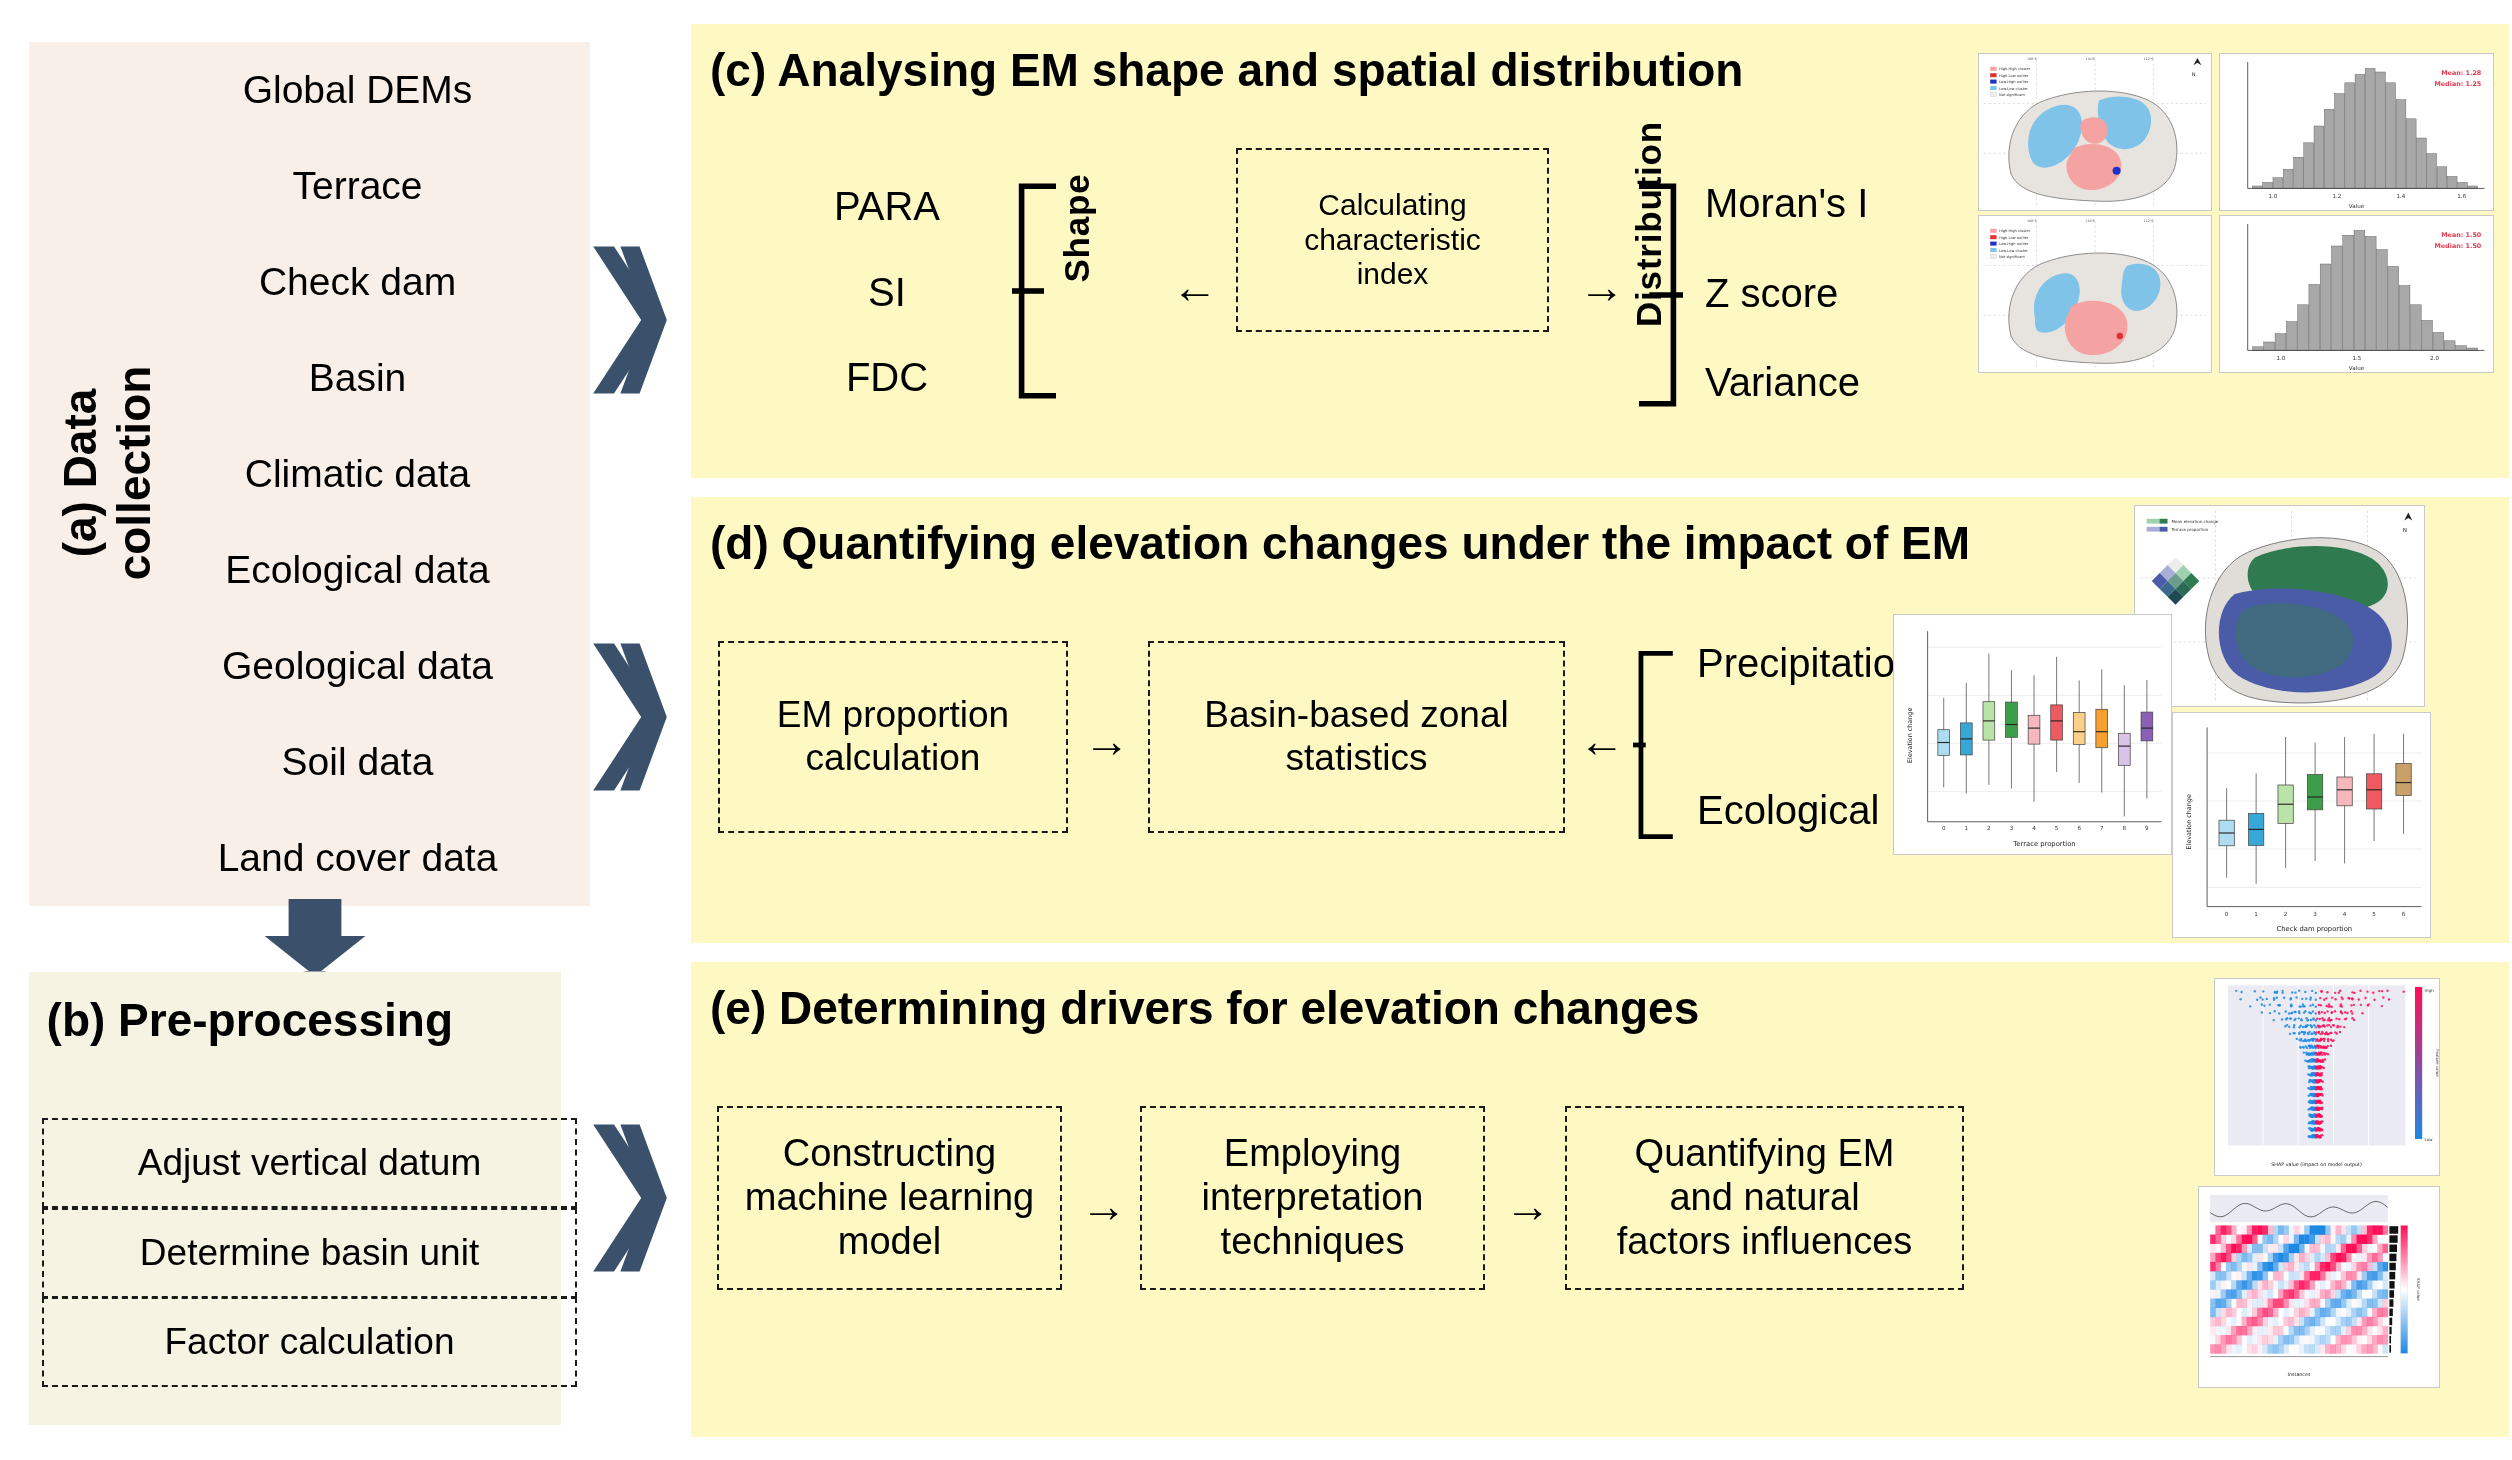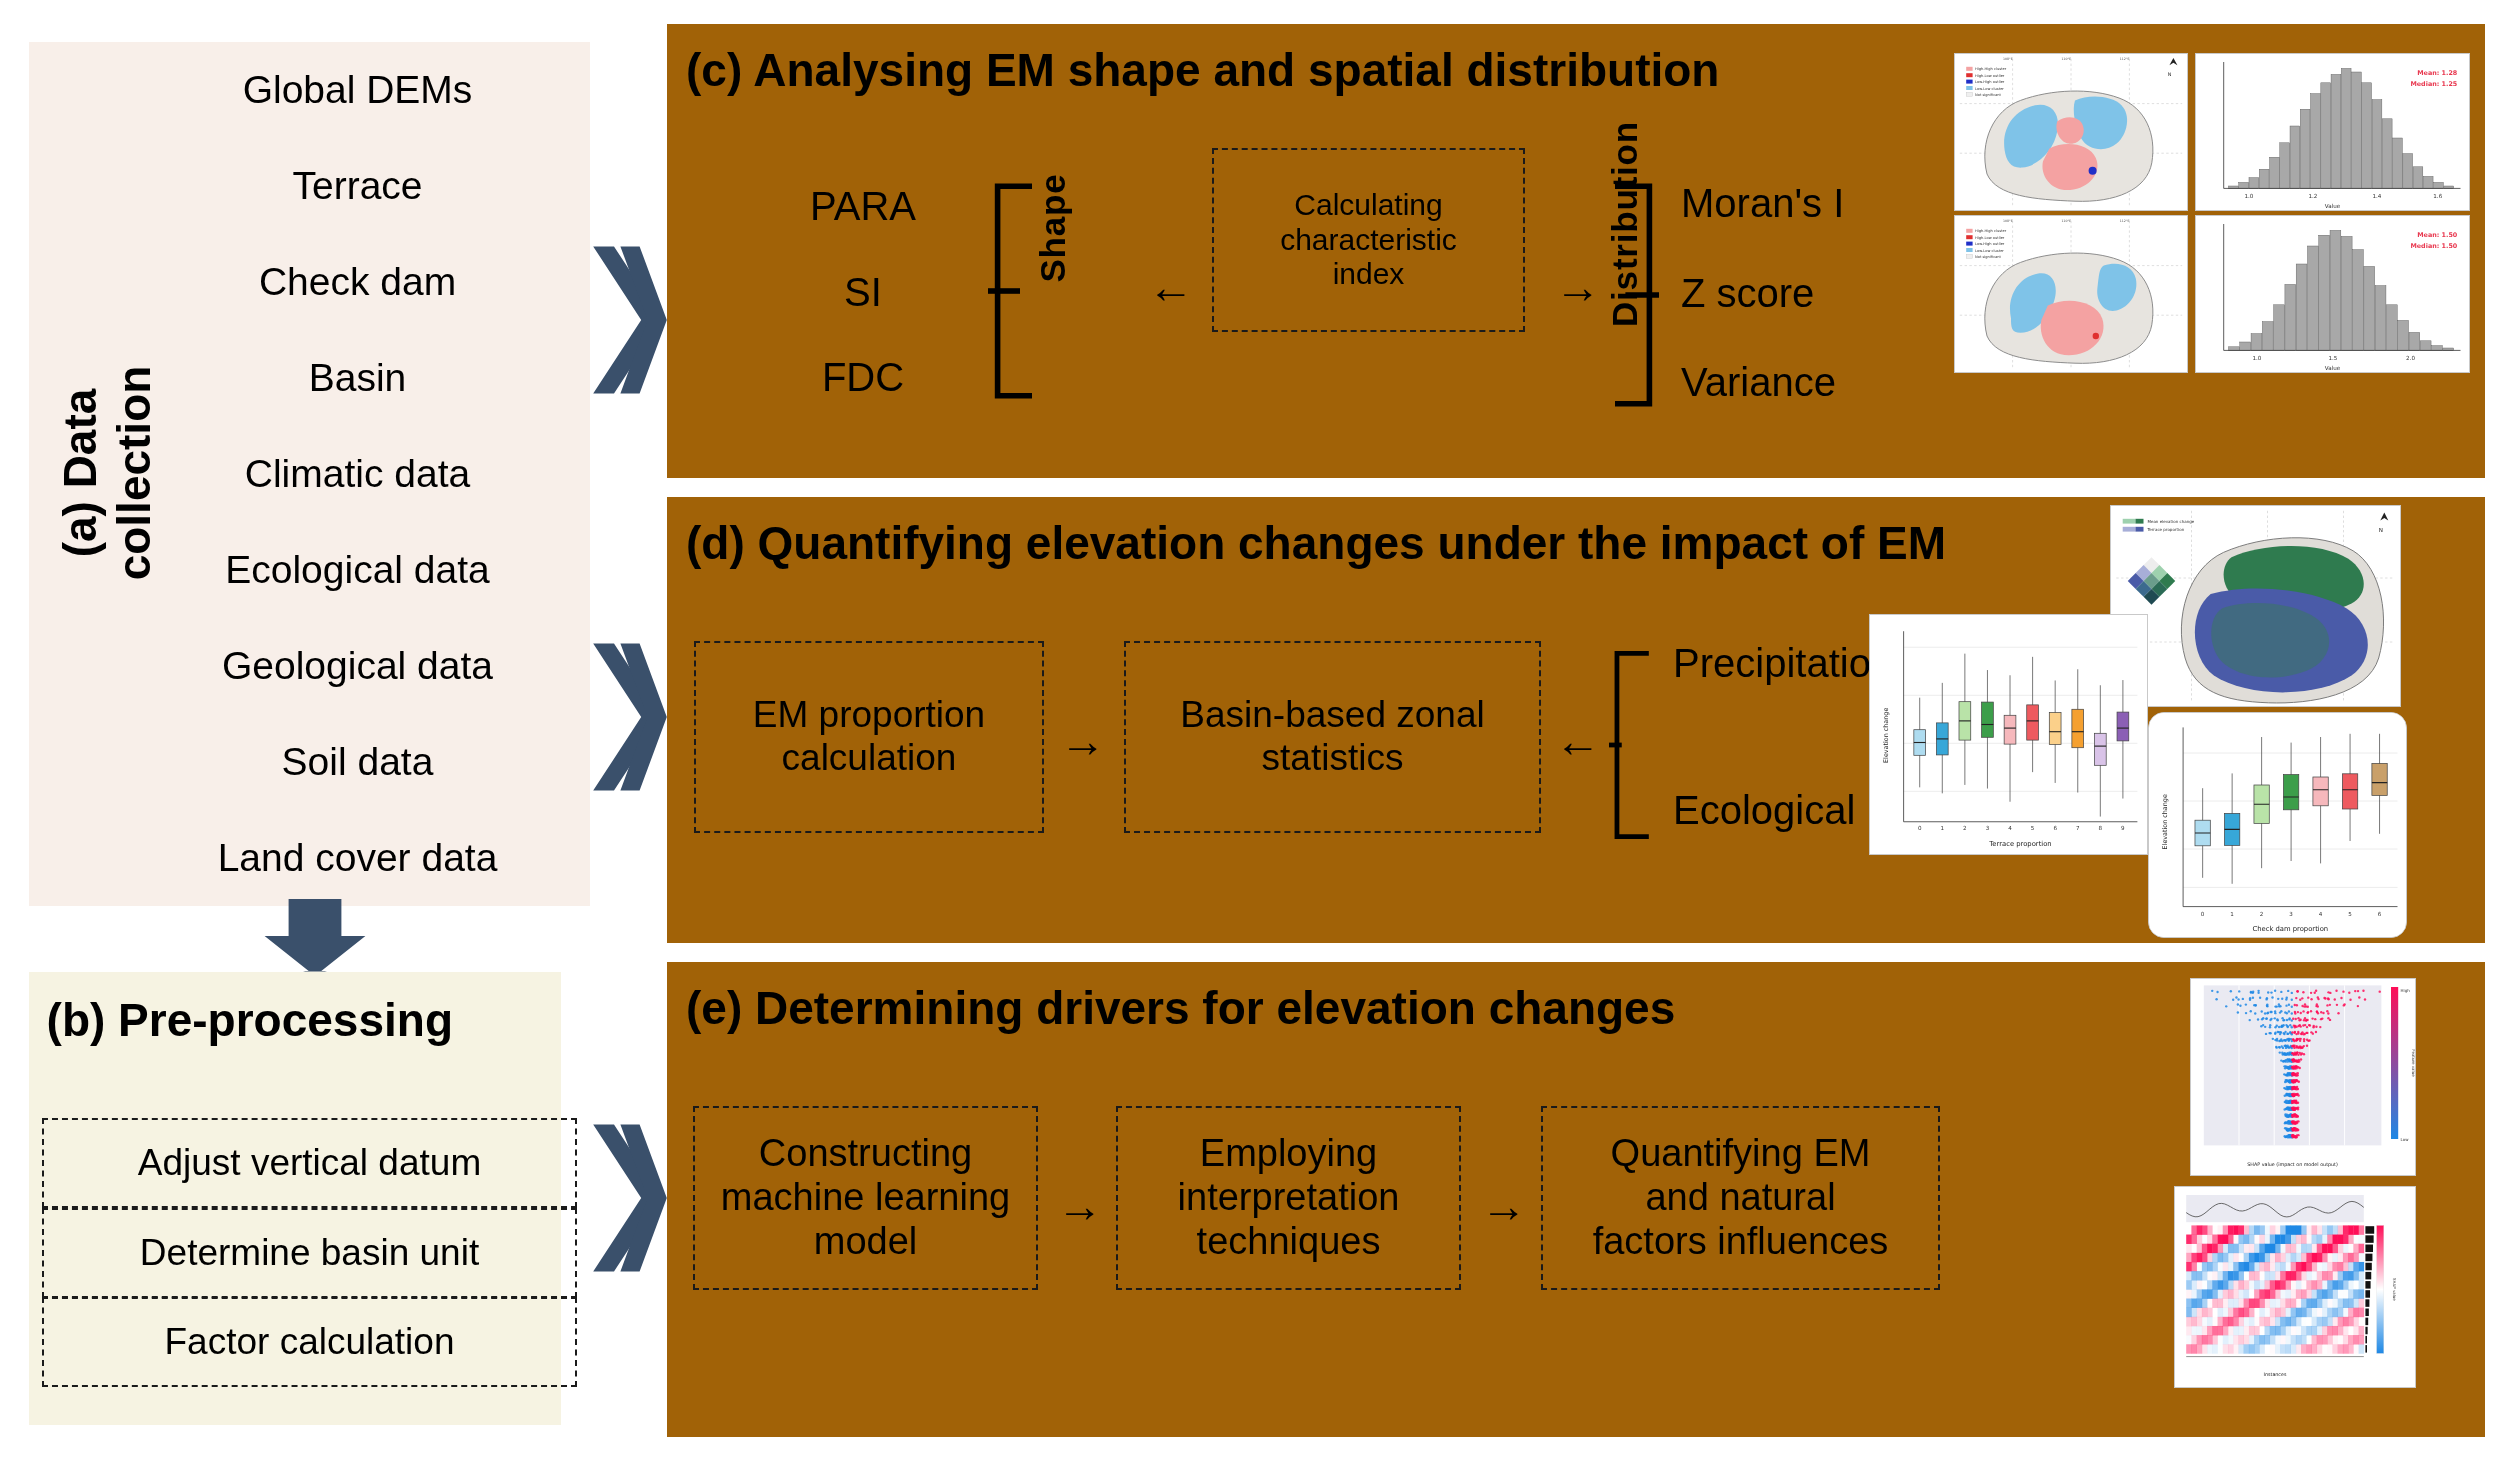--- a/index.html
+++ b/index.html
@@ -26,21 +26,21 @@
 
   
   #panel-b{left:29px;top:972px;width:532px;height:453px;background:#F6F3E2;}
   #panel-b-title{position:absolute;left:17.6px;top:21px;font-size:46px;font-weight:bold;}
   .b-row{position:absolute;left:13px;width:535px;height:90px;
          border:2.4px dashed #1a1a1a;box-sizing:border-box;
          display:flex;align-items:center;justify-content:center;font-size:37px;}
   #b-row-0{top:146px;} #b-row-1{top:236px;} #b-row-2{top:325px;}
 
   
-  .rpanel{background:#a16207;}
+  .rpanel{background:#fef9c3;margin-left:24px;}
   #panel-c{left:667px;top:24px;width:1818px;height:454px;}
   #panel-d{left:667px;top:497px;width:1818px;height:446px;}
   #panel-e{left:667px;top:962px;width:1818px;height:475px;}
   .rtitle{position:absolute;left:19px;top:19px;font-size:46px;font-weight:bold;white-space:nowrap;}
 
   
   .chev{position:absolute;}
 
   
   #c-shape-list{position:absolute;left:104px;top:160px;width:184px;height:216px;
@@ -440,21 +440,21 @@
             <text x="174.89999999999998" y="268" text-anchor="middle">4</text>
             <text x="203.1" y="268" text-anchor="middle">5</text>
             <text x="231.29999999999998" y="268" text-anchor="middle">6</text>
             <text x="259.5" y="268" text-anchor="middle">7</text>
             <text x="287.7" y="268" text-anchor="middle">8</text>
             <text x="315.9" y="268" text-anchor="middle">9</text>
           </g>
       </svg>
     </div>
 
-    <div class="thumb" style="left:1481px;top:215px;width:257px;height:224px;border-radius:16px;">
+    <div class="thumb" style="left:1481px;top:215px;width:257px;height:224px;">
       <svg width="257" height="224" viewBox="0 0 320 280">
         <rect width="320" height="280" fill="#fff"></rect>
         <g stroke="#e7e7e7" stroke-width="1">
           <line x1="42" y1="50" x2="310" y2="50"></line>
             <line x1="42" y1="110" x2="310" y2="110"></line>
           <line x1="42" y1="170" x2="310" y2="170"></line>
             <line x1="42" y1="218" x2="310" y2="218"></line>
         </g>
         <g id="bpC">
             <line x1="66.42857142857143" y1="94" x2="66.42857142857143" y2="206" stroke="#444" stroke-width="0.9"></line>

